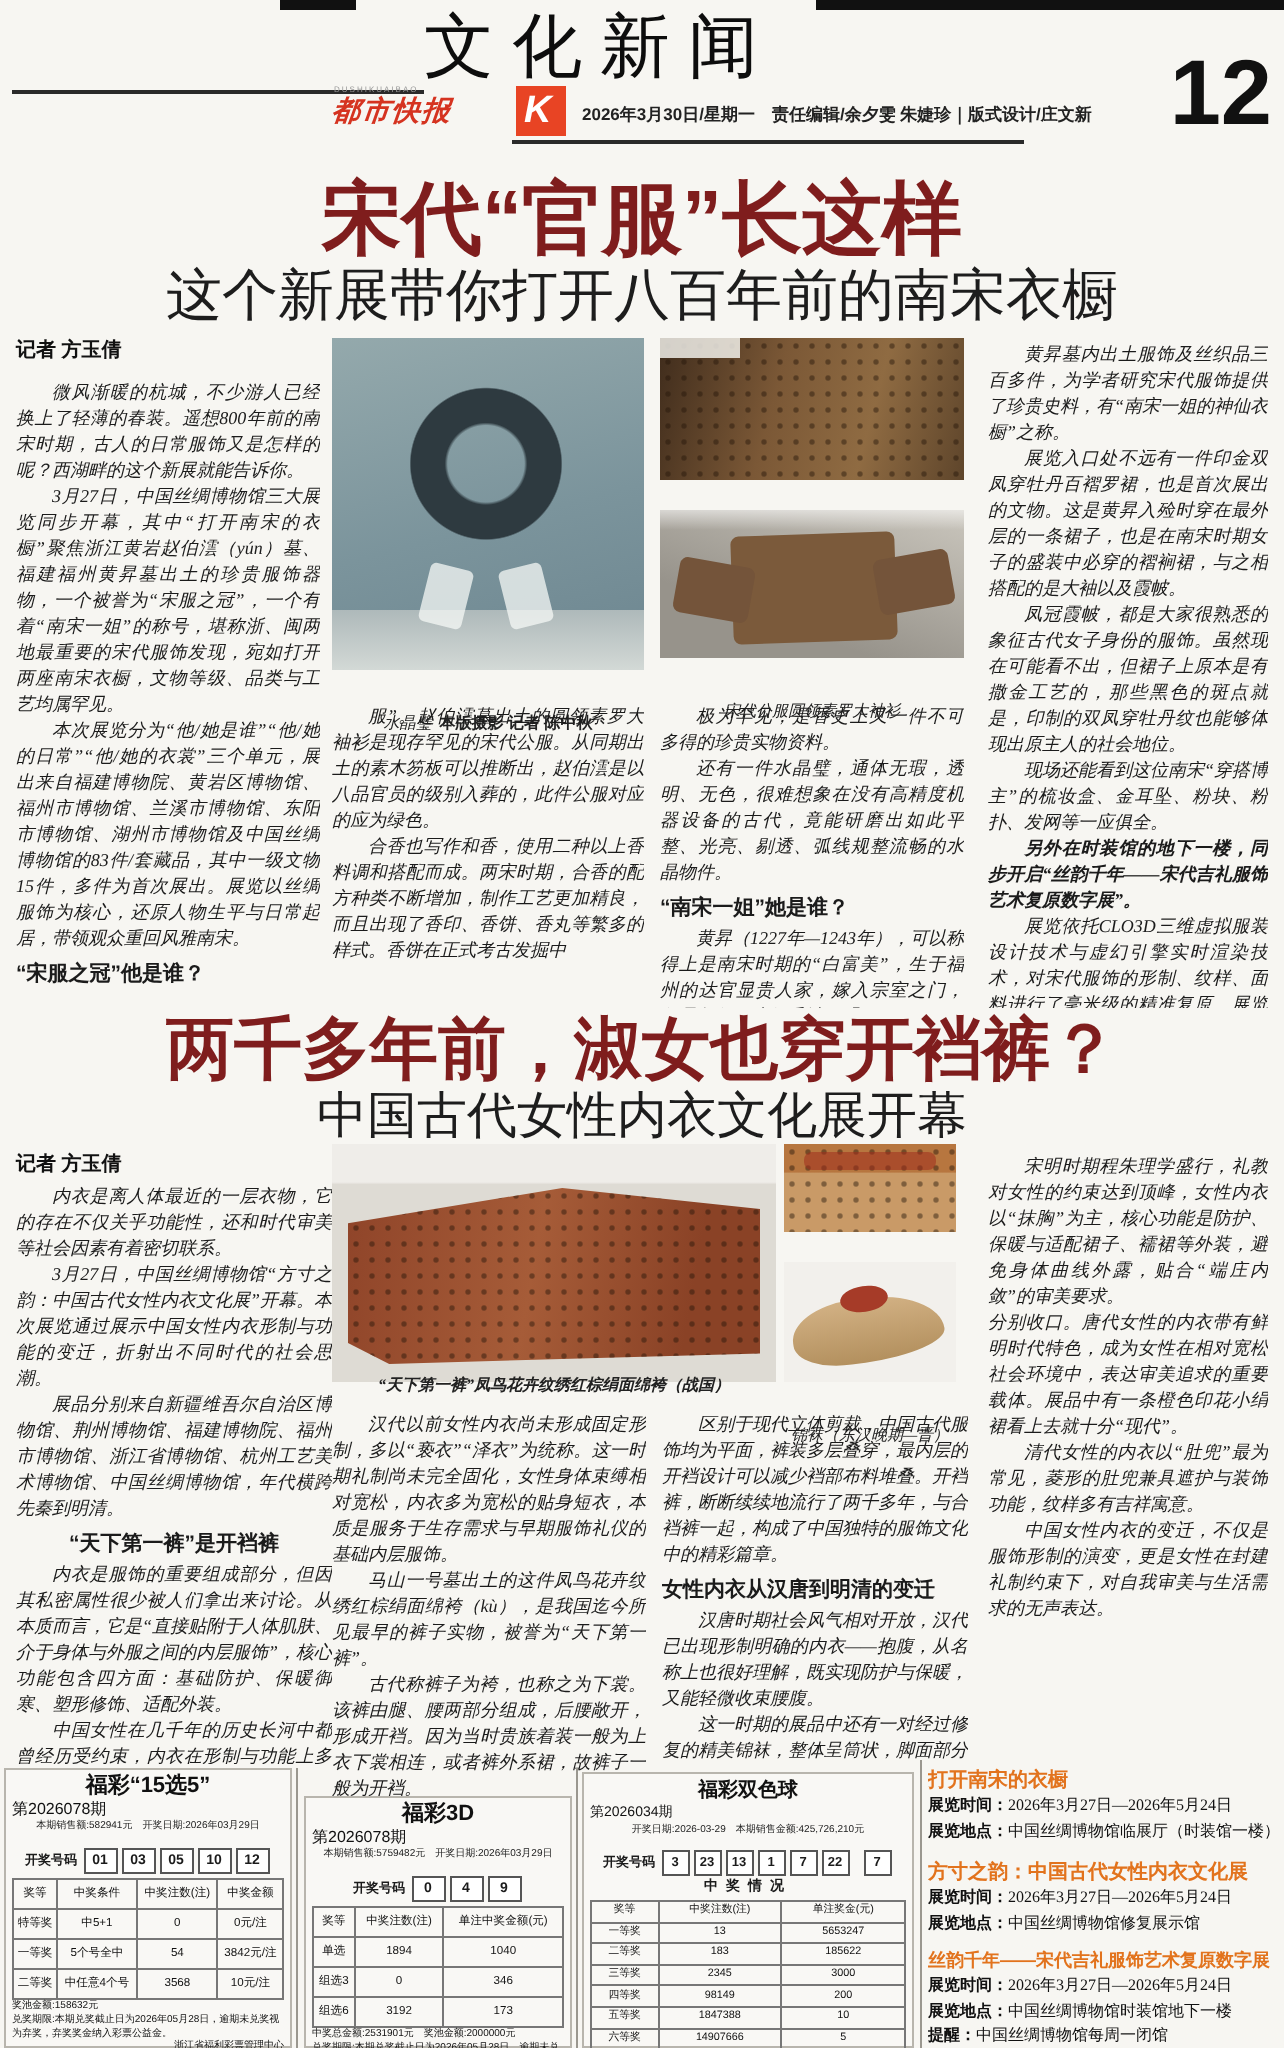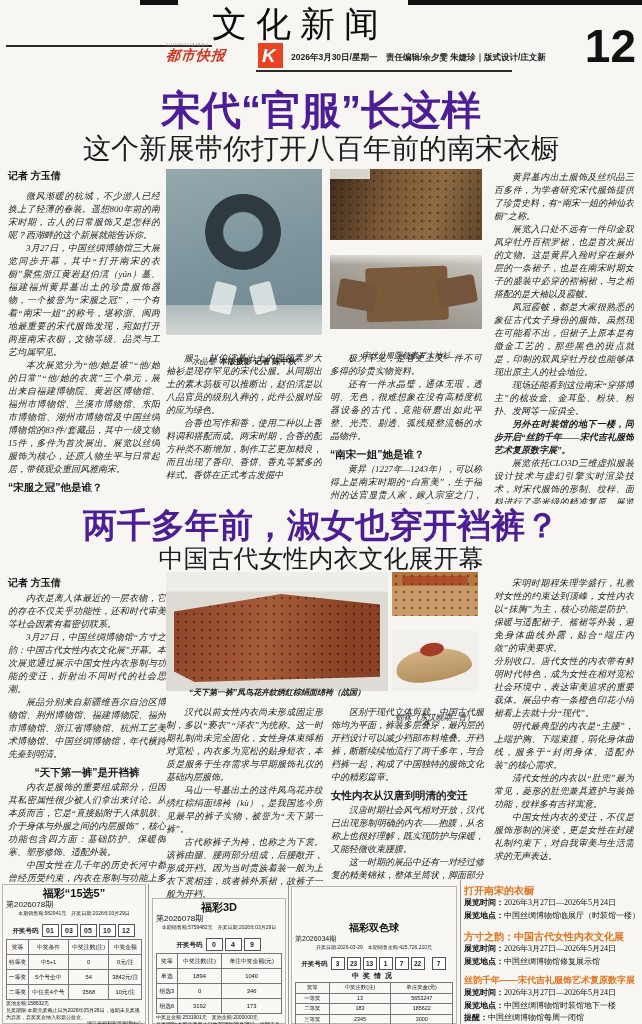--- a/index.html
+++ b/index.html
@@ -11,21 +11,21 @@
         letter-spacing:9px;color:#0d0d0d;}
   #page-number{position:absolute;right:6px;top:22px;font:900 46px/48px "Liberation Sans",sans-serif;color:#111;}
   .rule{position:absolute;height:2px;background:#2a2a2a;}
   #masthead-en{position:absolute;left:167px;top:42px;font:4px/5px "Liberation Sans",sans-serif;color:#999;letter-spacing:1px;}
   #masthead{position:absolute;left:166px;top:47px;font:italic 900 14px/16px "Liberation Sans",sans-serif;
         color:#d53320;letter-spacing:1px;transform:skewX(-6deg);}
   #brand-logo{position:absolute;left:258px;top:43px;width:25px;height:25px;background:#e84424;}
   #brand-logo span{position:absolute;left:4px;top:1px;font:italic 900 19px/23px "Liberation Sans",sans-serif;color:#fff;}
   #dateline{position:absolute;left:291px;top:52px;font:bold 8.5px/11px "Liberation Sans",sans-serif;color:#222;}
   .headline{position:absolute;left:0;width:642px;text-align:center;font-family:"Liberation Sans",sans-serif;
-        font-weight:900;color:#4c1d95;}
+        font-weight:900;color:#7f1d1d;}
   .subhead{position:absolute;left:0;width:642px;text-align:center;font-family:"Liberation Serif",serif;
         font-weight:500;color:#1d1d1d;}
   .byline{position:absolute;font:bold 10px/13px "Liberation Sans",sans-serif;color:#111;}
   .col{position:absolute;text-align:justify;font:9px/13px "Liberation Serif",serif;overflow:hidden;}
   .col p{margin:0;text-indent:2em;font-style:italic;}
   .col .sec{margin:4px 0 2px;font:bold 10.5px/14px "Liberation Sans",sans-serif;text-indent:0;}
   .photo{position:absolute;overflow:hidden;}
   .cap{position:absolute;text-align:center;font:italic 8px/10px "Liberation Serif",serif;color:#222;overflow:hidden;white-space:nowrap;margin-top:20px;}
   .cap .credit{font:bold 8px/10px "Liberation Sans",sans-serif;font-style:normal;}
   .pattern{position:absolute;left:0;top:0;right:0;bottom:0;
@@ -166,21 +166,20 @@
   </div>
   <div class="col" style="left:331px;top:706px;width:153px;height:176px;">
     <p>区别于现代立体剪裁，中国古代服饰均为平面，裤装多层叠穿，最内层的开裆设计可以减少裆部布料堆叠。开裆裤，断断续续地流行了两千多年，与合裆裤一起，构成了中国独特的服饰文化中的精彩篇章。</p>
     <div class="sec">女性内衣从汉唐到明清的变迁</div>
     <p>汉唐时期社会风气相对开放，汉代已出现形制明确的内衣——抱腹，从名称上也很好理解，既实现防护与保暖，又能轻微收束腰腹。</p>
     <p>这一时期的展品中还有一对经过修复的精美锦袜，整体呈筒状，脚面部分由多块面料拼缝而成，脚踝部分</p>
   </div>
   <div class="col" style="left:494px;top:577px;width:140px;height:305px;">
     <p>宋明时期程朱理学盛行，礼教对女性的约束达到顶峰，女性内衣以“抹胸”为主，核心功能是防护、保暖与适配裙子、襦裙等外装，避免身体曲线外露，贴合“端庄内敛”的审美要求。</p>
     <p style="text-indent:0;">分别收口。唐代女性的内衣带有鲜明时代特色，成为女性在相对宽松社会环境中，表达审美追求的重要载体。展品中有一条橙色印花小绢裙看上去就十分“现代”。</p>
-    <p>明代最典型的内衣是“主腰”，上端护胸、下端束腹，弱化身体曲线，服务于“封闭身体、适配外装”的核心需求。</p>
     <p>清代女性的内衣以“肚兜”最为常见，菱形的肚兜兼具遮护与装饰功能，纹样多有吉祥寓意。</p>
     <p>中国女性内衣的变迁，不仅是服饰形制的演变，更是女性在封建礼制约束下，对自我审美与生活需求的无声表达。</p>
   </div>
 
   <div class="vline" style="left:148px;top:884px;height:140px;"></div>
   <div class="vline" style="left:288px;top:884px;height:140px;"></div>
   <div class="vline" style="left:460px;top:880px;height:144px;"></div>
 
   <div class="lbox" style="left:2px;top:884px;width:144px;height:140px;">
     <div class="ltitle">福彩“15选5”</div>
@@ -253,21 +252,21 @@
             <td>173</td>
           </tr>
     </tbody>
       </table>
     <div class="lfoot">中奖总金额:2531901元　奖池金额:2000000元</div>
     <div class="lfoot">兑奖期限:本期兑奖截止日为2026年05月28日，逾期未兑奖视为弃奖，弃奖奖金纳入彩票公益金。</div>
 
   </div>
 
   <div class="lbox" style="left:291px;top:886px;width:166px;height:138px;">
-    <div class="ltitle" style="font-size:10px;margin-top:32px;">福彩双色球</div>
+    <div class="ltitle" style="font-size:10px;">福彩双色球</div>
     <div class="lissue" style="font-size:7px;">第2026034期</div>
     <div class="lsales">开奖日期:2026-03-29　本期销售金额:425,726,210元</div>
     <div class="numrow" style="margin:1px 0;">
       <span class="numlabel">开奖号码</span><span class="ball sm">3</span><span class="ball sm">23</span><span class="ball sm">13</span><span class="ball sm">1</span><span class="ball sm">7</span><span class="ball sm">22</span><span class="ball sm blue">7</span>
     </div>
     <div class="situ">中奖情况</div>
     <table class="lt compact">
       <tbody>
           <tr>
             <th>奖等</th>

